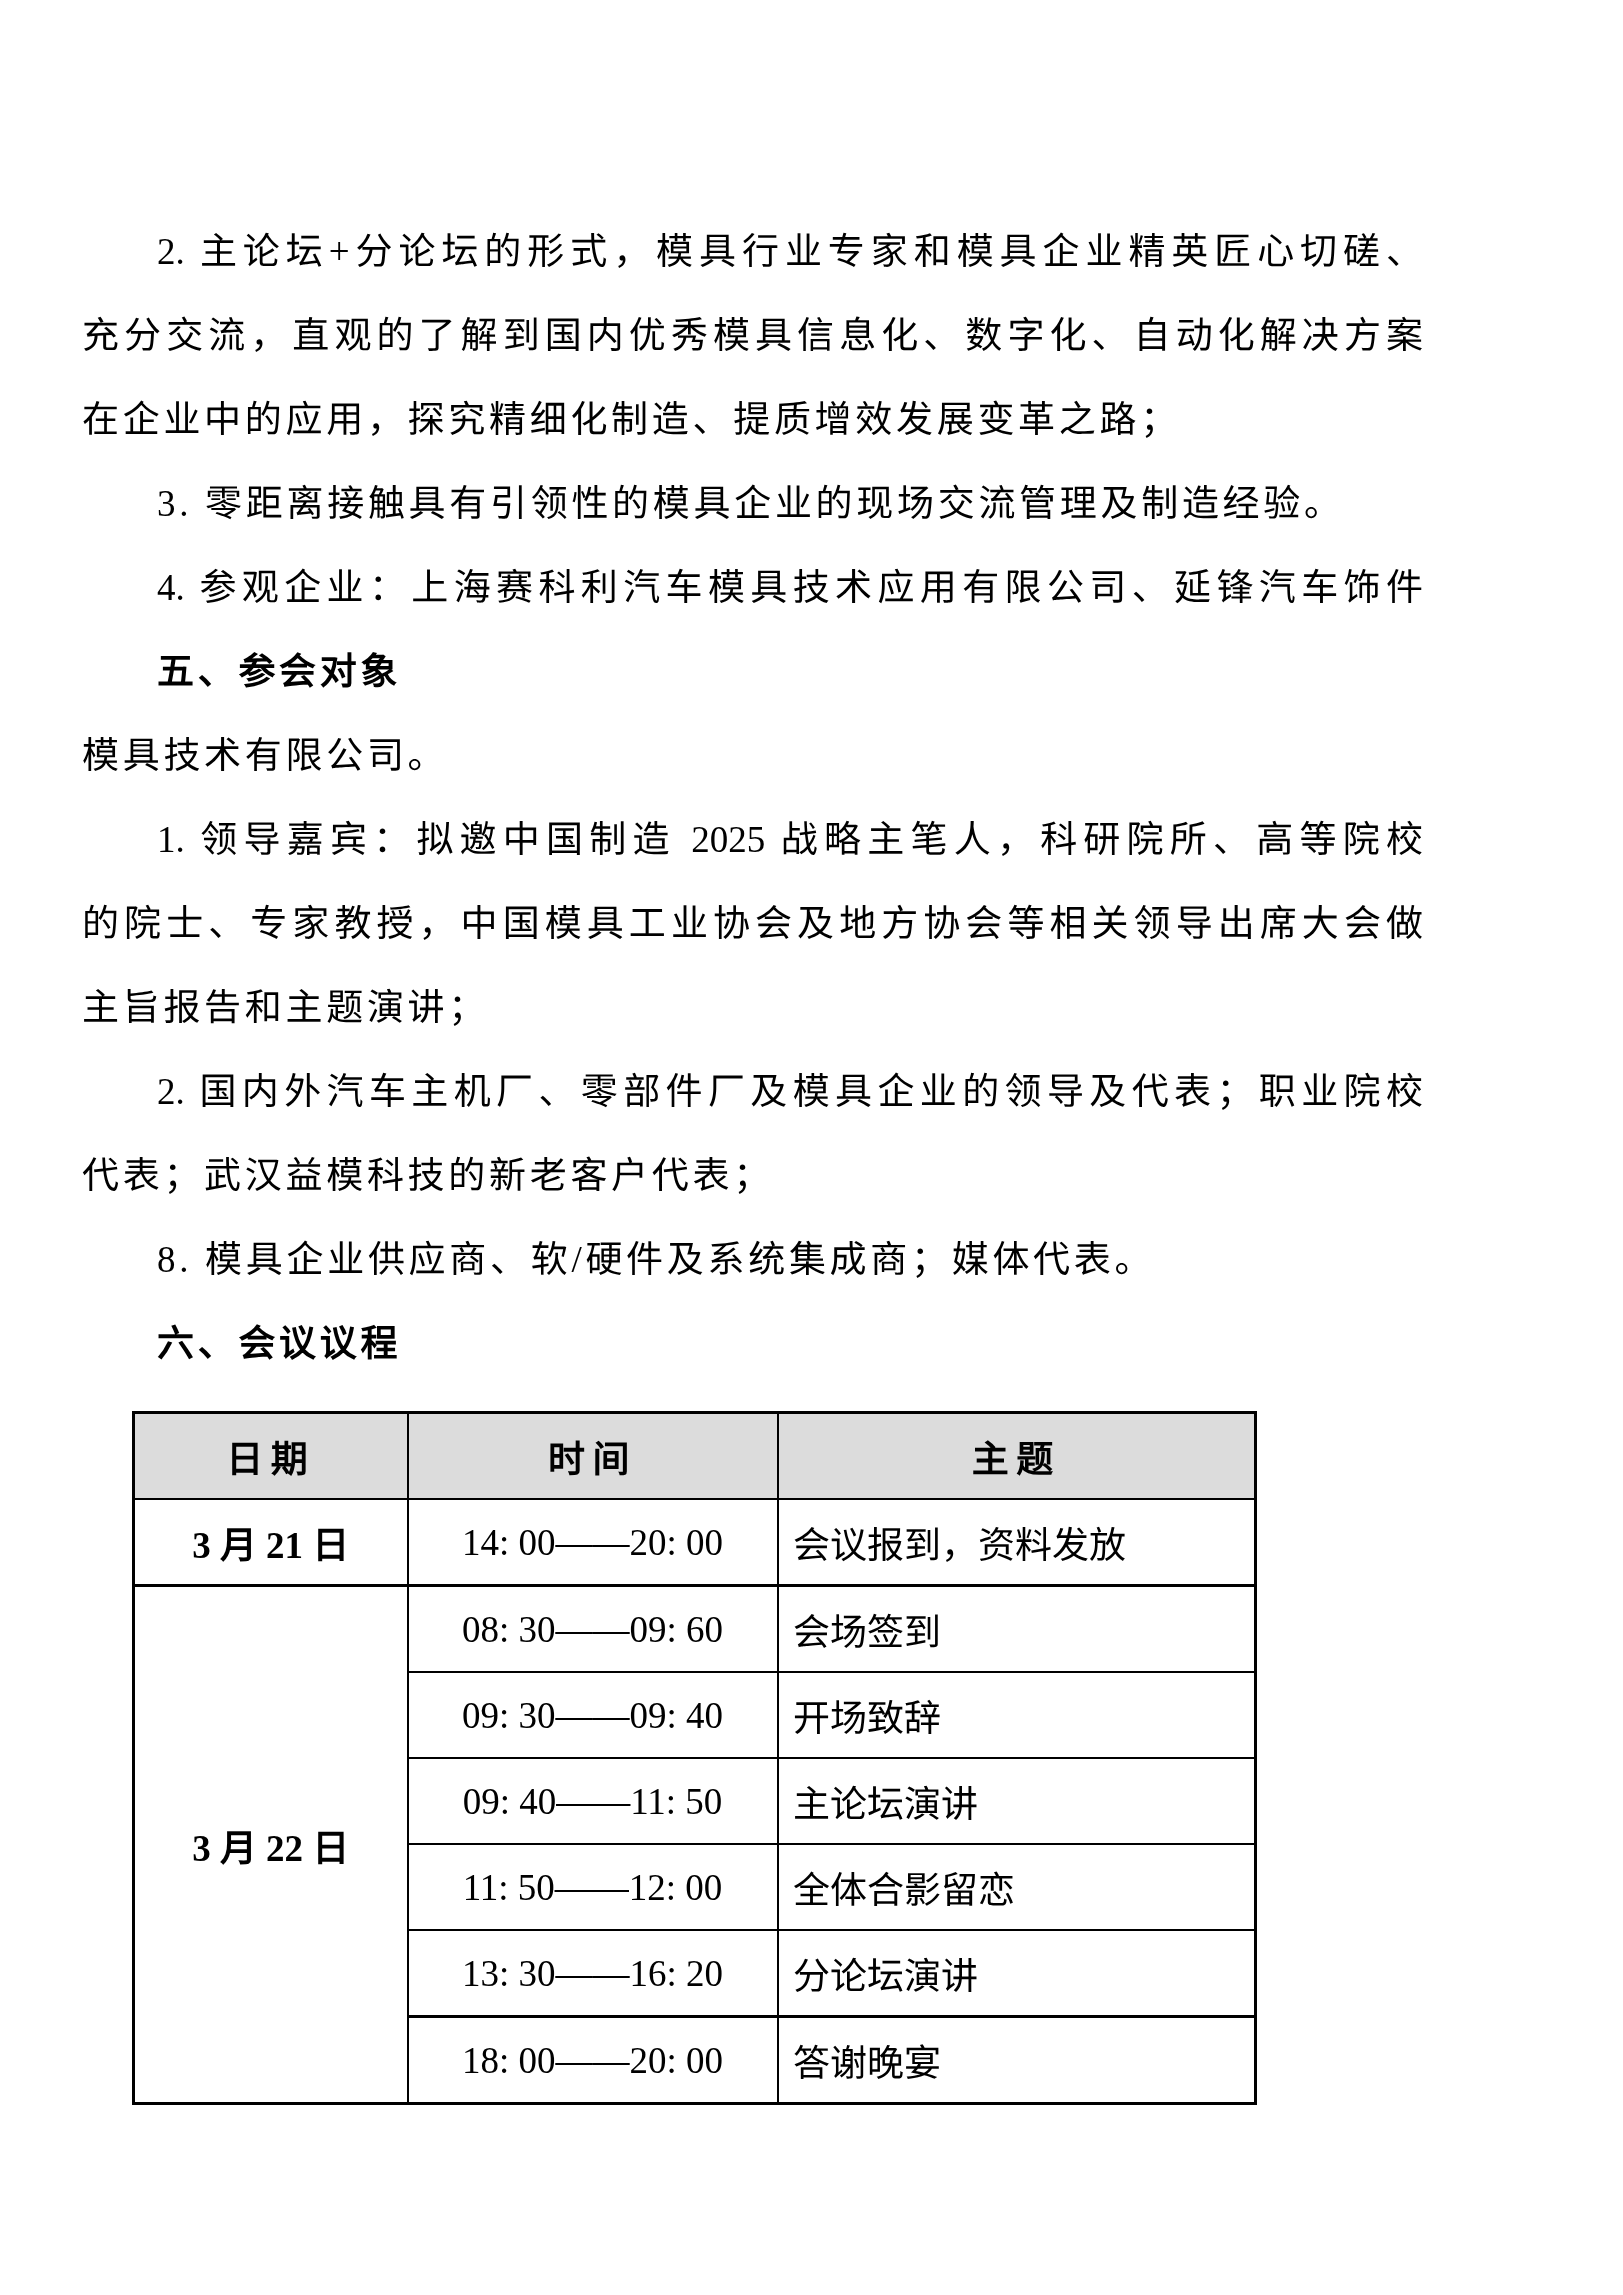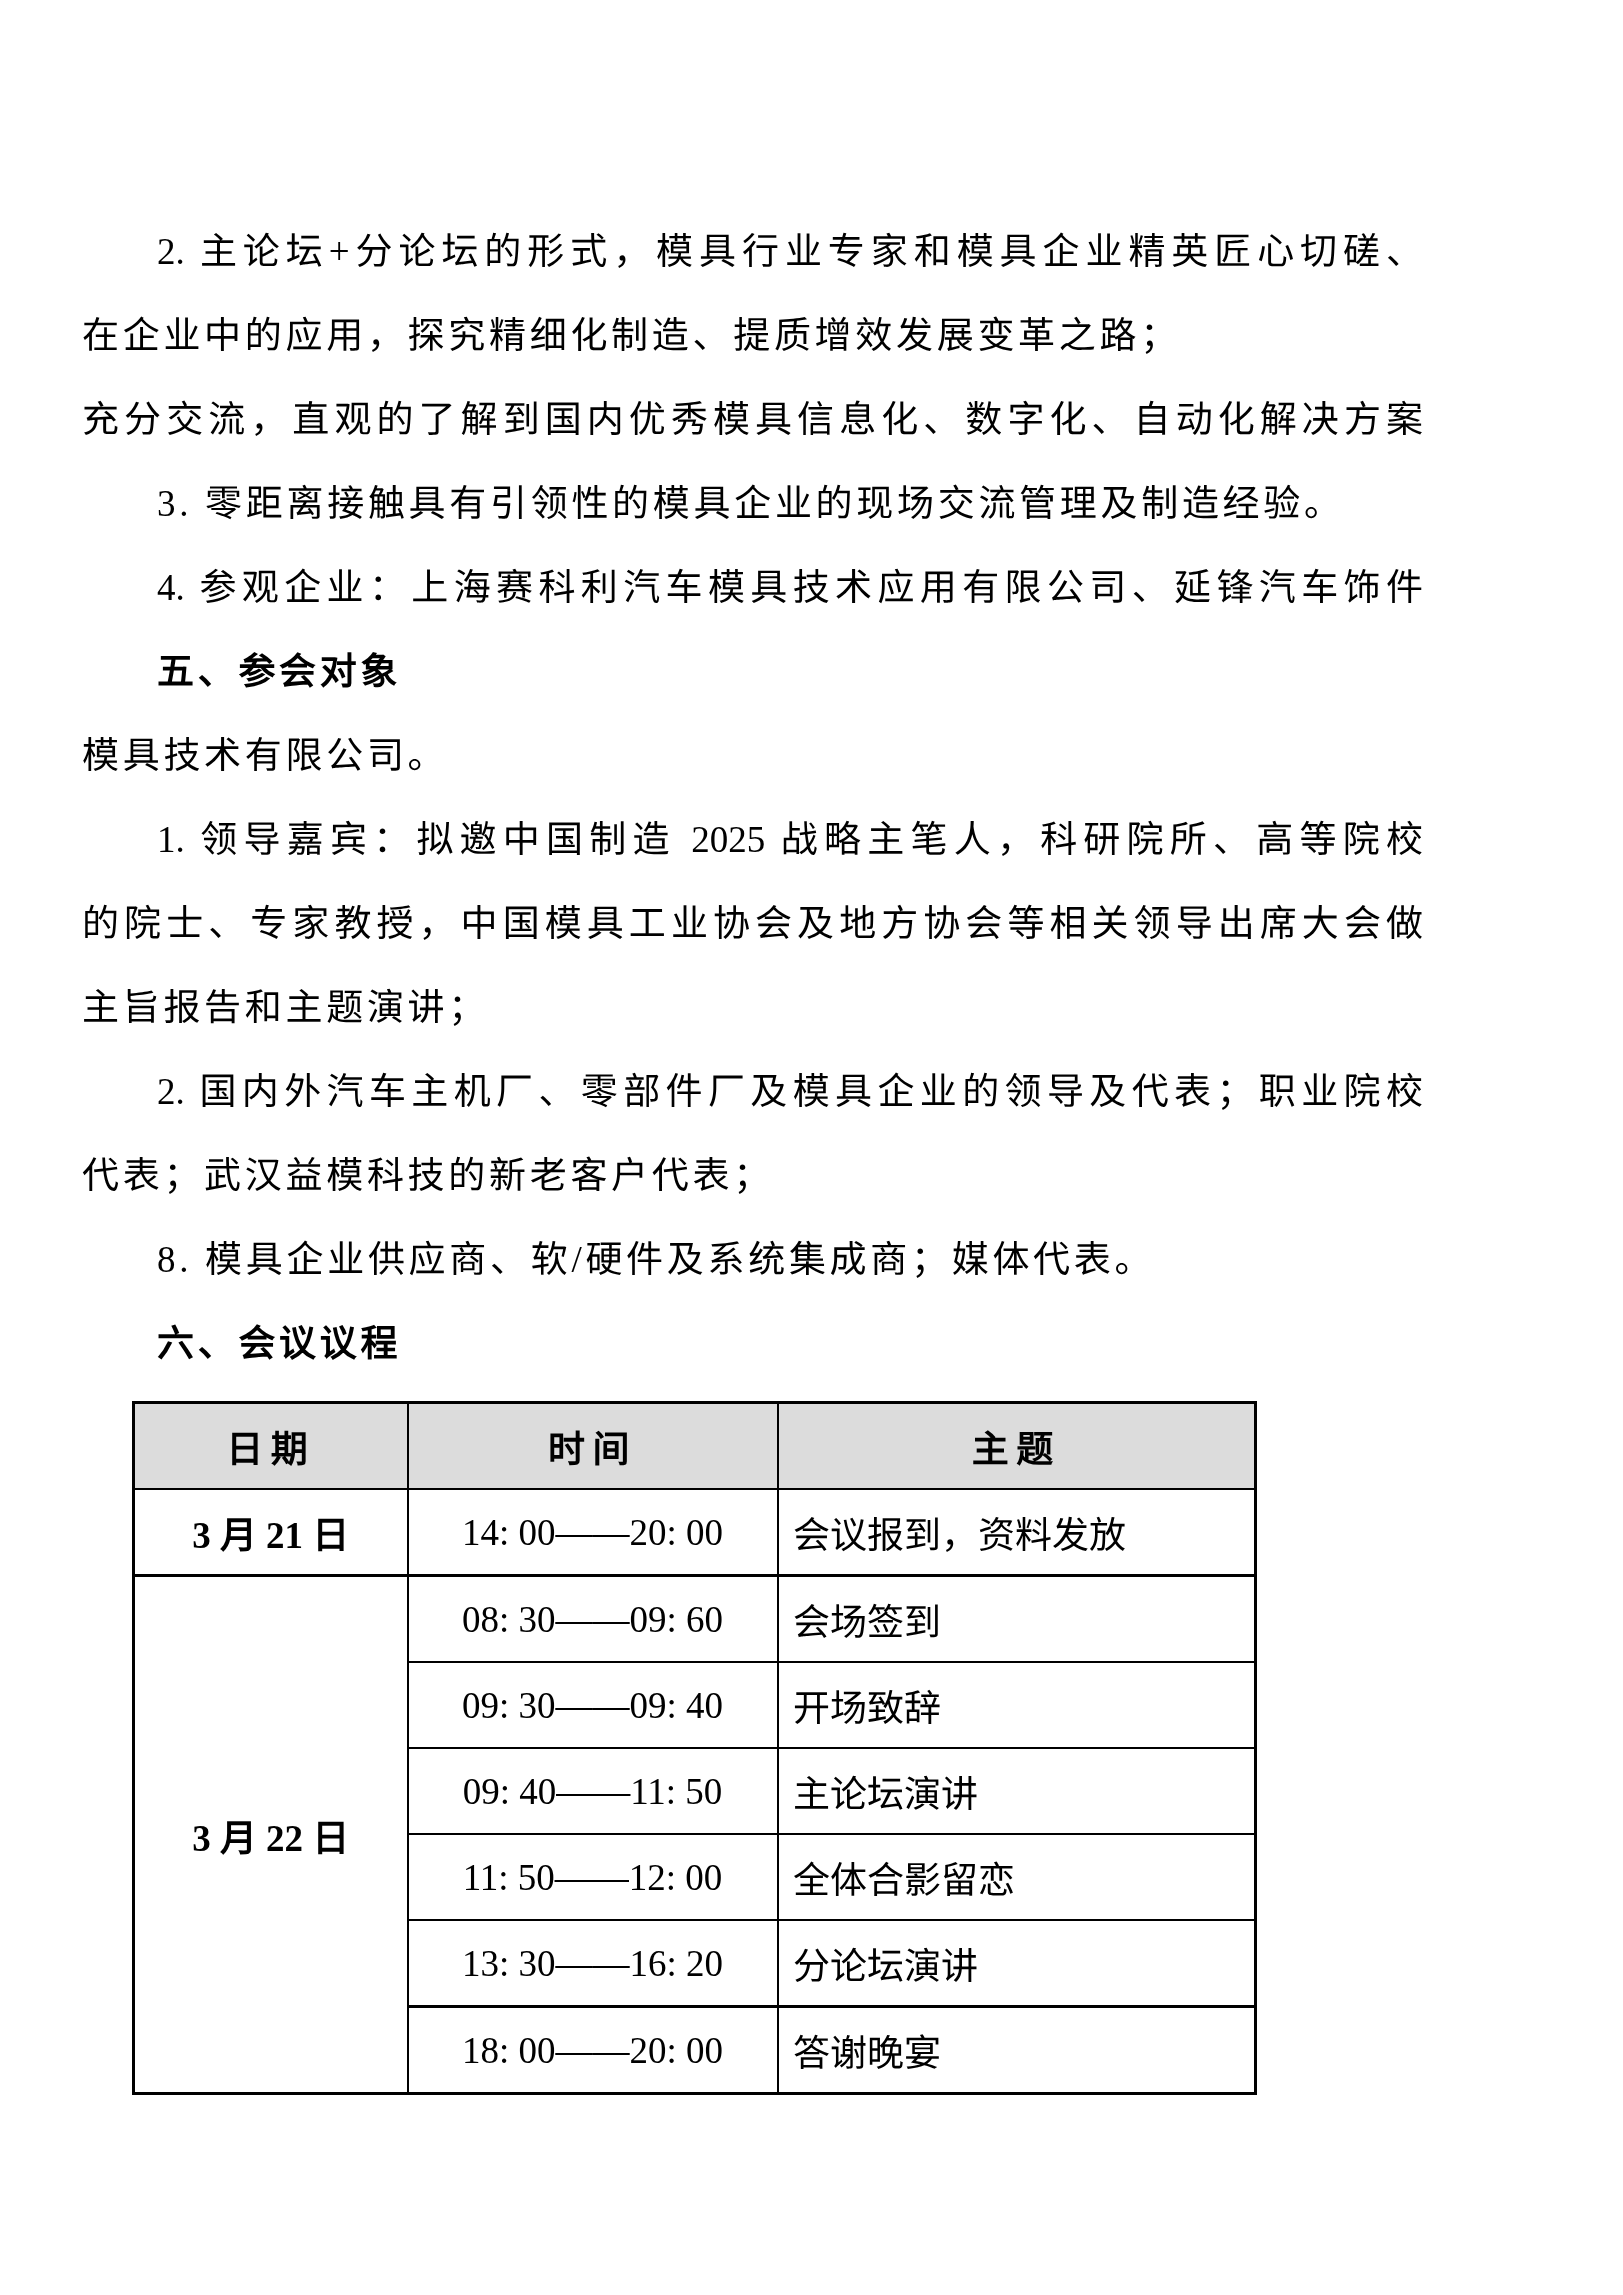--- a/index.html
+++ b/index.html
@@ -34,21 +34,21 @@
   .doc-line.indent {
     text-indent: 75px;
   }
   .doc-line.heading {
     font-weight: bold;
   }
   table.agenda {
     border-collapse: collapse;
     table-layout: fixed;
     width: 1122px;
-    margin: 15px 0 0 50px;
+    margin: 25px 0 0 50px;
     border: 3.9px solid #000;
   }
   .agenda th, .agenda td {
     border: 2px solid #000;
     font-size: 37px;
     vertical-align: middle;
     overflow: hidden;
   }
   .agenda thead th {
     background: #dcdcdc;
@@ -80,22 +80,22 @@
     border-top: 3.3px solid #000;
   }
 </style>
 </head>
 <body>
 
 <div class="page">
 
   <div>
       <div class="doc-line indent fill">2. 主论坛+分论坛的形式，模具行业专家和模具企业精英匠心切磋、</div>
+      <div class="doc-line fill">充分交流，直观的了解到国内优秀模具信息化、数字化、自动化解决方案</div>
       <div class="doc-line last">在企业中的应用，探究精细化制造、提质增效发展变革之路；</div>
-      <div class="doc-line fill">充分交流，直观的了解到国内优秀模具信息化、数字化、自动化解决方案</div>
       <div class="doc-line indent last">3. 零距离接触具有引领性的模具企业的现场交流管理及制造经验。</div>
       <div class="doc-line indent fill">4. 参观企业：上海赛科利汽车模具技术应用有限公司、延锋汽车饰件</div>
       <div class="doc-line heading indent last">五、参会对象</div>
       <div class="doc-line last">模具技术有限公司。</div>
       <div class="doc-line indent fill">1. 领导嘉宾：拟邀中国制造 2025 战略主笔人，科研院所、高等院校</div>
       <div class="doc-line fill">的院士、专家教授，中国模具工业协会及地方协会等相关领导出席大会做</div>
       <div class="doc-line last">主旨报告和主题演讲；</div>
       <div class="doc-line indent fill">2. 国内外汽车主机厂、零部件厂及模具企业的领导及代表；职业院校</div>
       <div class="doc-line last">代表；武汉益模科技的新老客户代表；</div>
       <div class="doc-line indent last">8. 模具企业供应商、软/硬件及系统集成商；媒体代表。</div>

